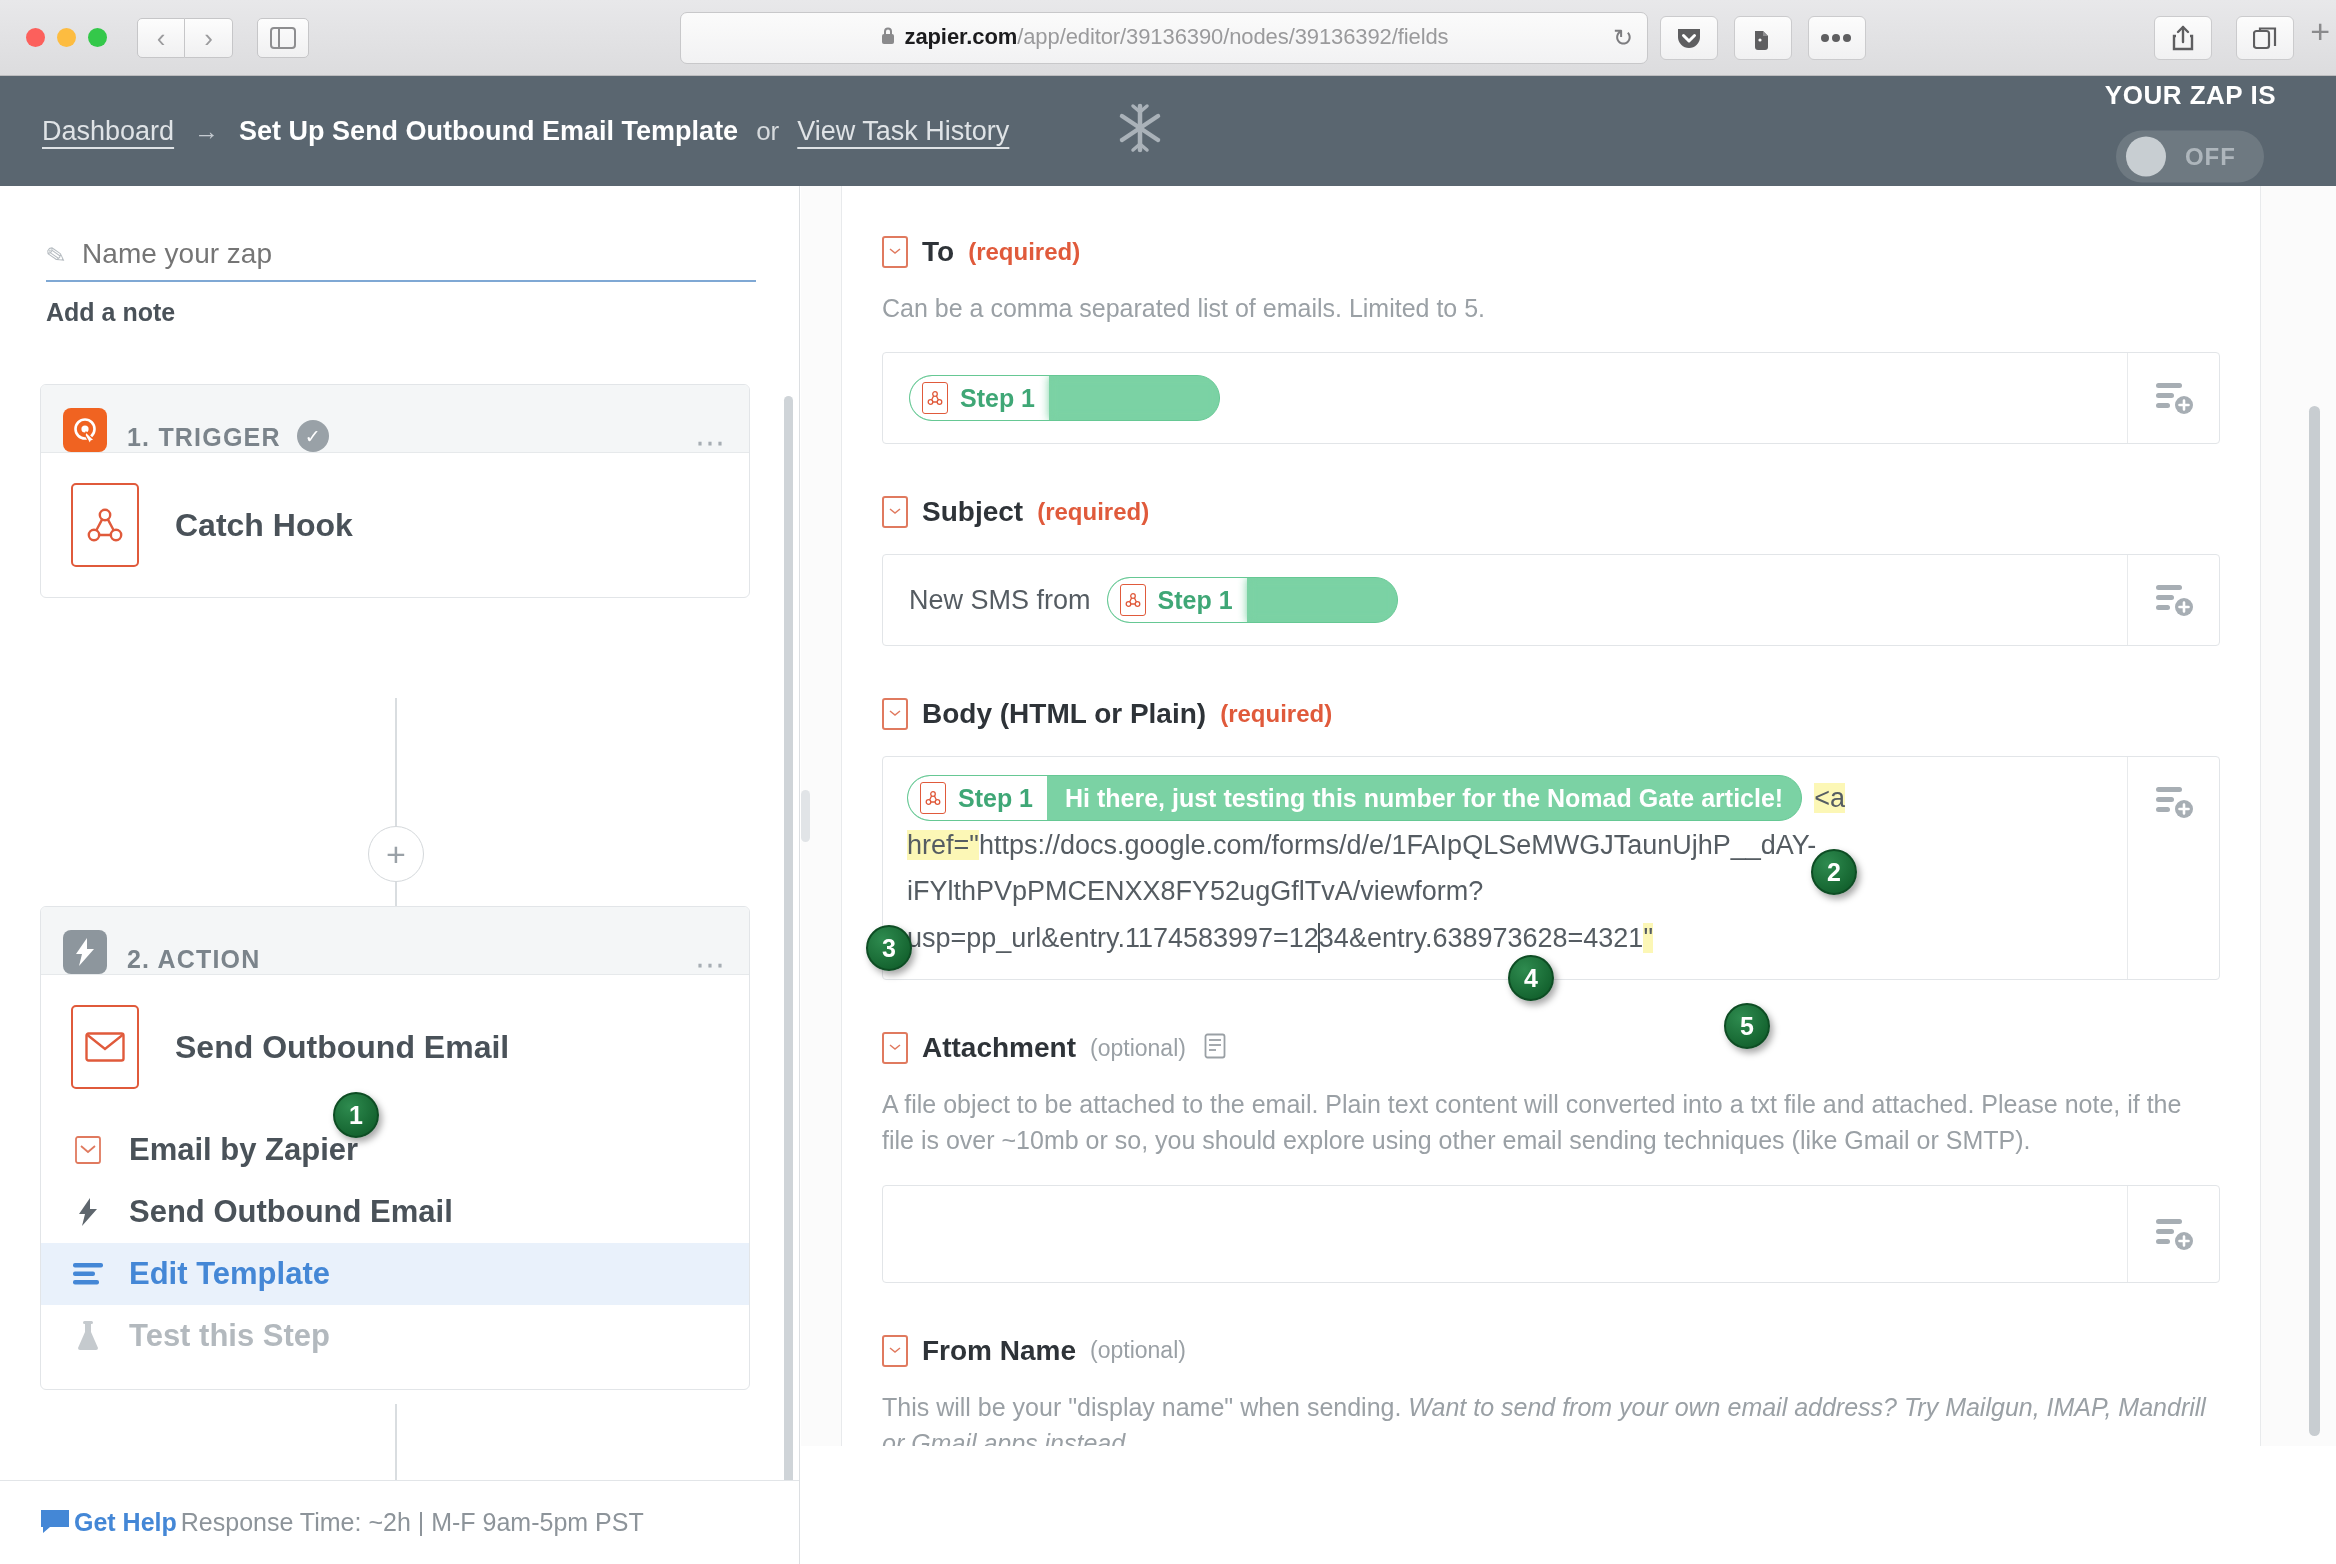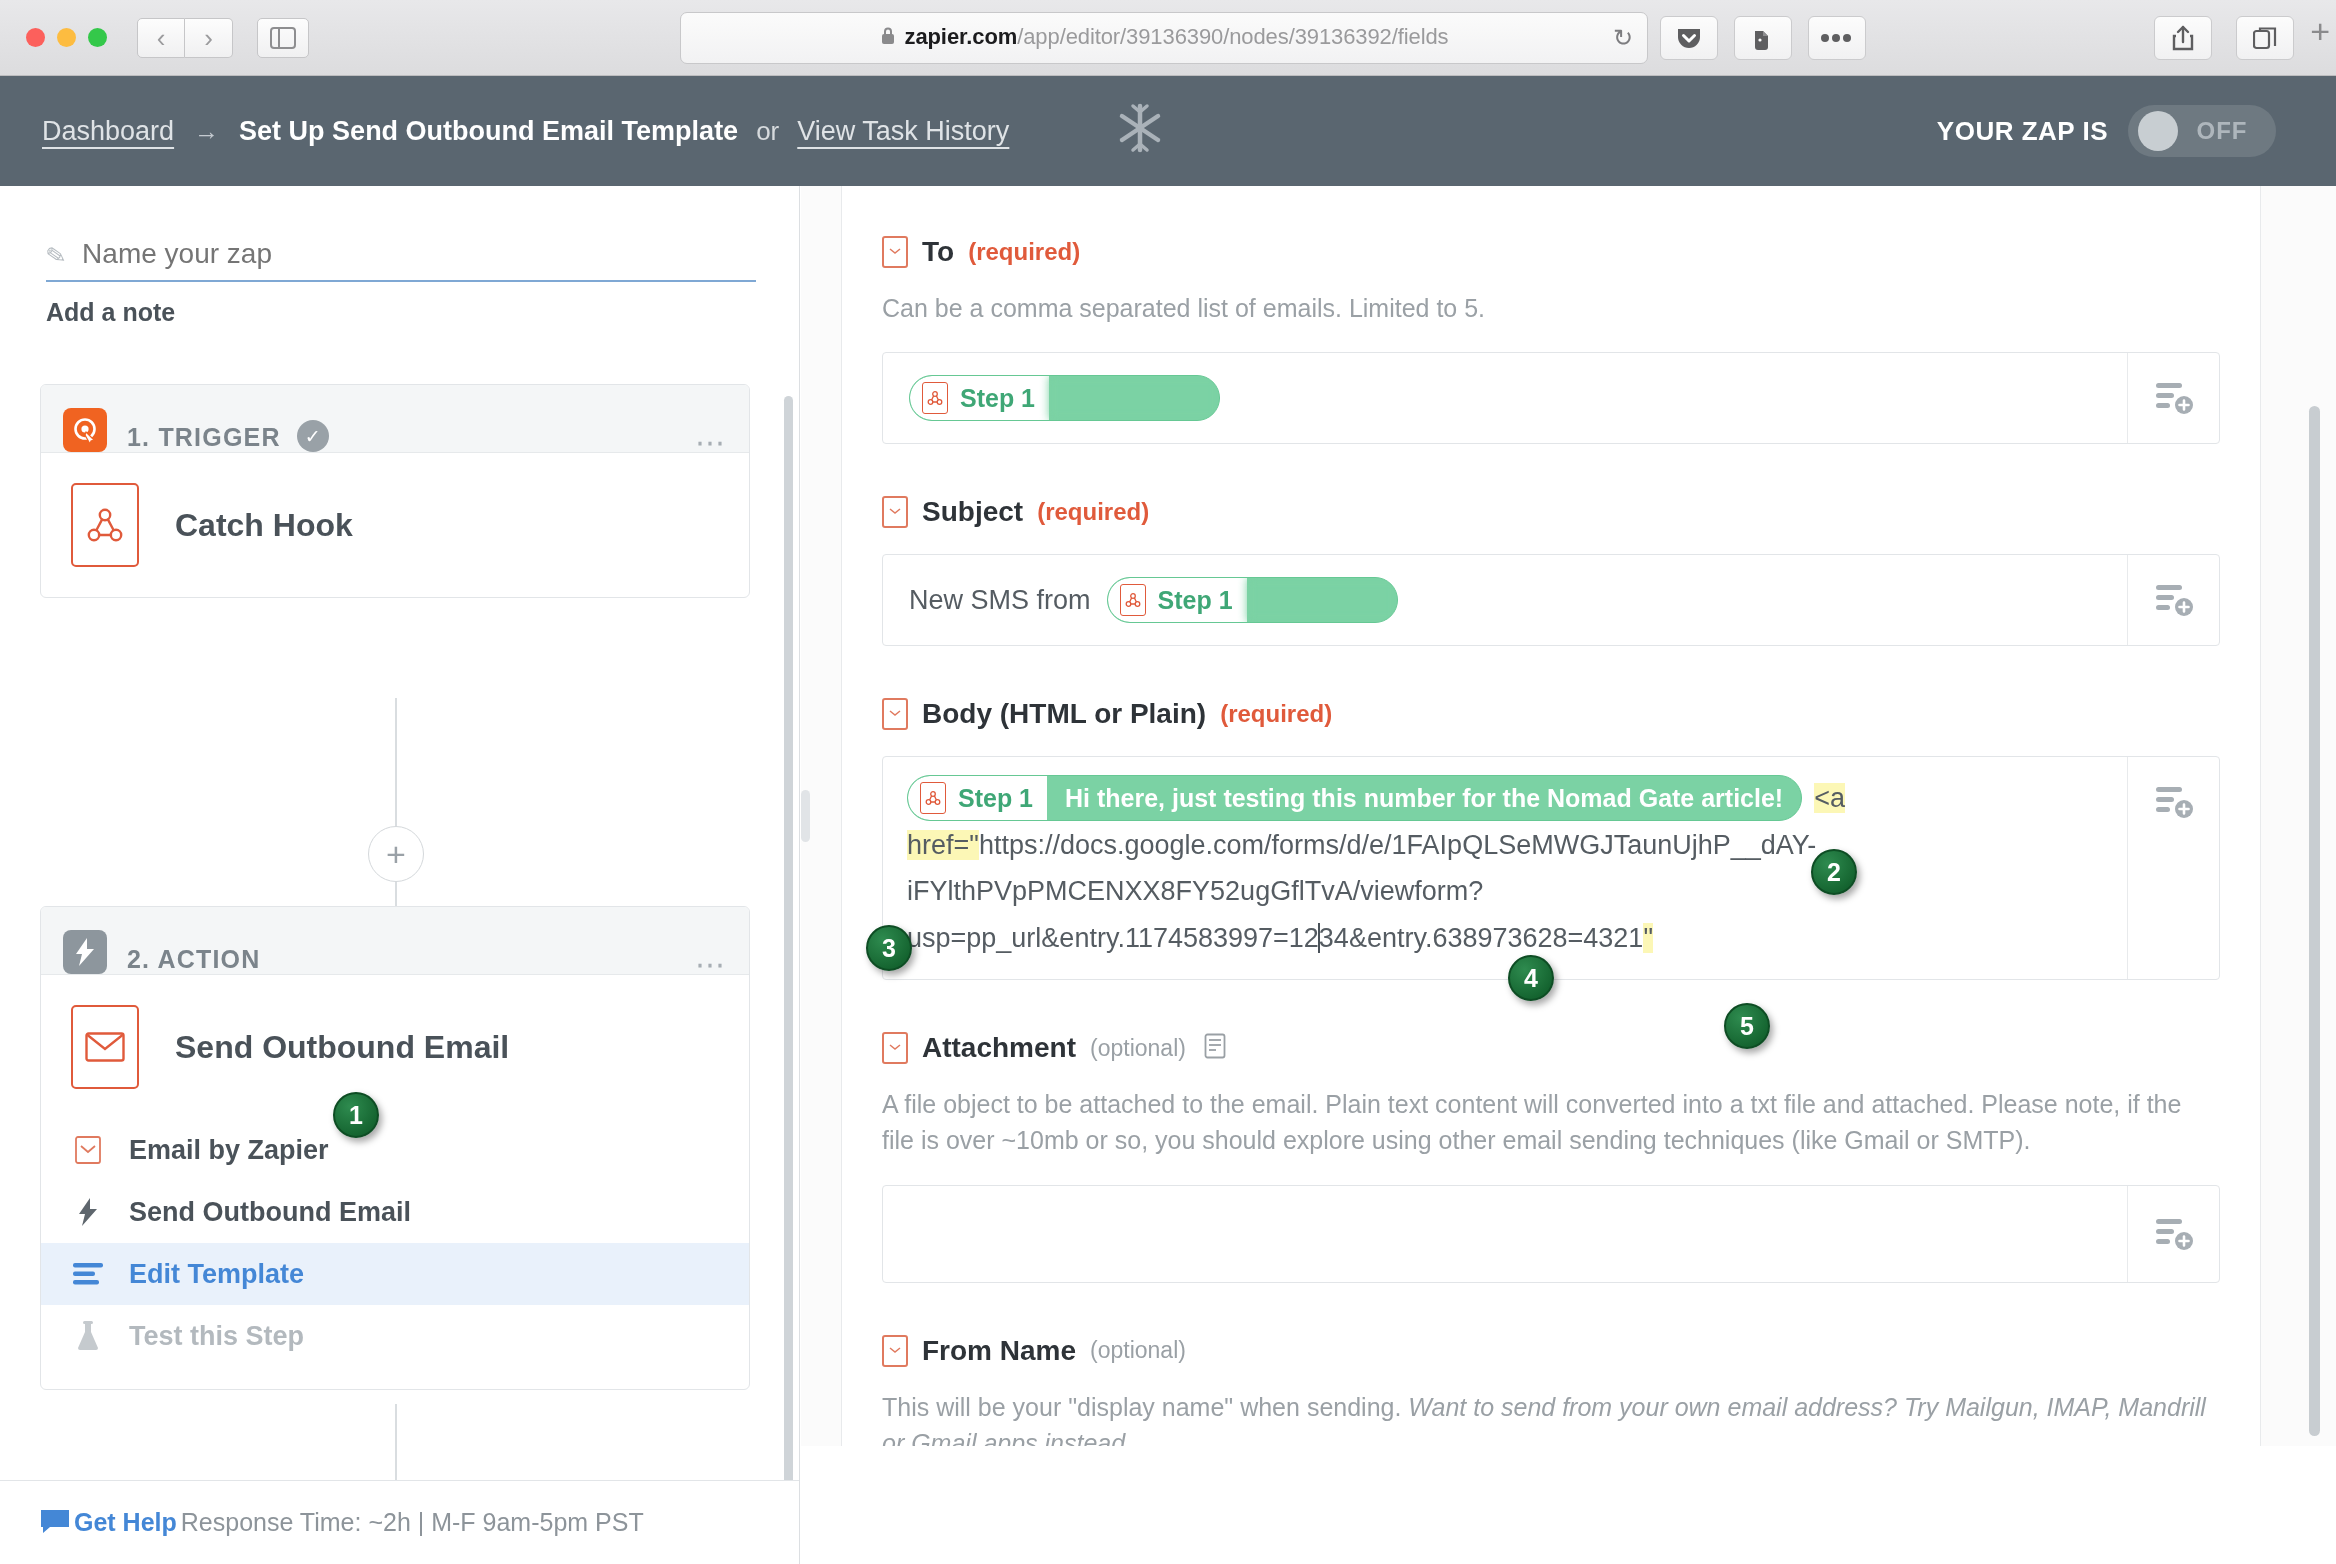--- a/index.html
+++ b/index.html
@@ -78,21 +78,21 @@
     text-underline-offset: 7px; cursor: pointer;
   }
   .crumb-arrow { font-size: 25px; color: #c4cad0; margin: 0 20px; }
   .crumb-title { font-size: 27px; color: #ffffff; font-weight: 600; }
   .crumb-or { font-size: 26px; color: #d6dadd; margin: 0 18px; }
   #snowflake {
     margin-left: 108px; color: #aab2b9; font-size: 46px; line-height: 1;
   }
   #zap-toggle-wrap {
     position: absolute; right: 60px; top: 50%; transform: translateY(-50%);
-    display: flex; align-items: center; gap: 20px;
+    display: flex; align-items: center; gap: 20px; flex-direction: column;
   }
   #zap-is-label {
     font-size: 26px; color: #ffffff; font-weight: 700; letter-spacing: 0.5px;
   }
   #zap-toggle {
     width: 148px; height: 52px; border-radius: 29px;
     background: #6e7981; display: flex; align-items: center;
     padding: 0 10px; cursor: pointer;
   }
   #zap-knob { width: 40px; height: 40px; border-radius: 50%; background: #c8ced2; }
@@ -159,21 +159,21 @@
     margin-right: 36px; flex: none;
   }
   .step-main-title { font-size: 32px; color: #4a5259; font-weight: 600; }
 
   .sub-item {
     display: flex; align-items: center; height: 62px; padding-left: 28px;
     gap: 22px; cursor: pointer; position: relative;
   }
   .sub-item.selected { background: #e9f1fb; }
   .sub-icon { width: 38px; display: flex; align-items: center; justify-content: center; flex: none; }
-  .sub-label { font-size: 27px; color: #4a5259; font-weight: 600; }
+  .sub-label { font-size: 31px; color: #4a5259; font-weight: 600; }
   .sub-label.blue { color: #4487d6; }
   .sub-label.muted { color: #b3b9be; }
 
   .connector {
     position: absolute; left: 395px; width: 2px; background: #d9dde0;
   }
   #plus-node {
     position: absolute; left: 368px; top: 640px;
     width: 56px; height: 56px; border-radius: 50%;
     background: #fff; border: 1px solid #d4d8db;

